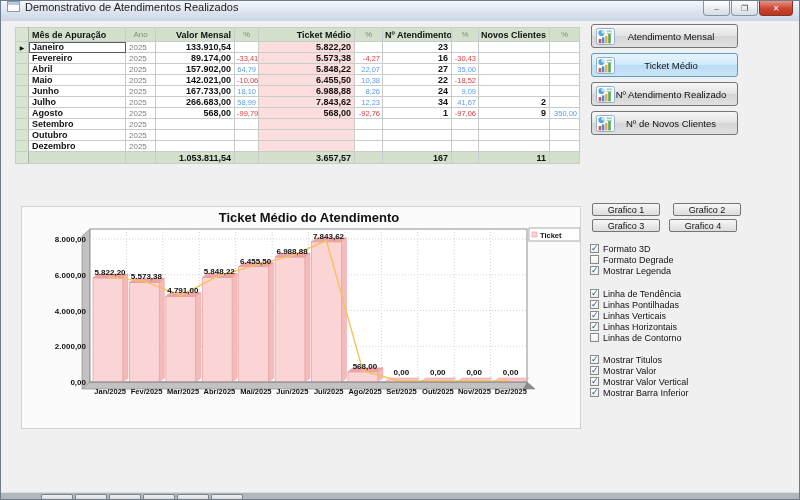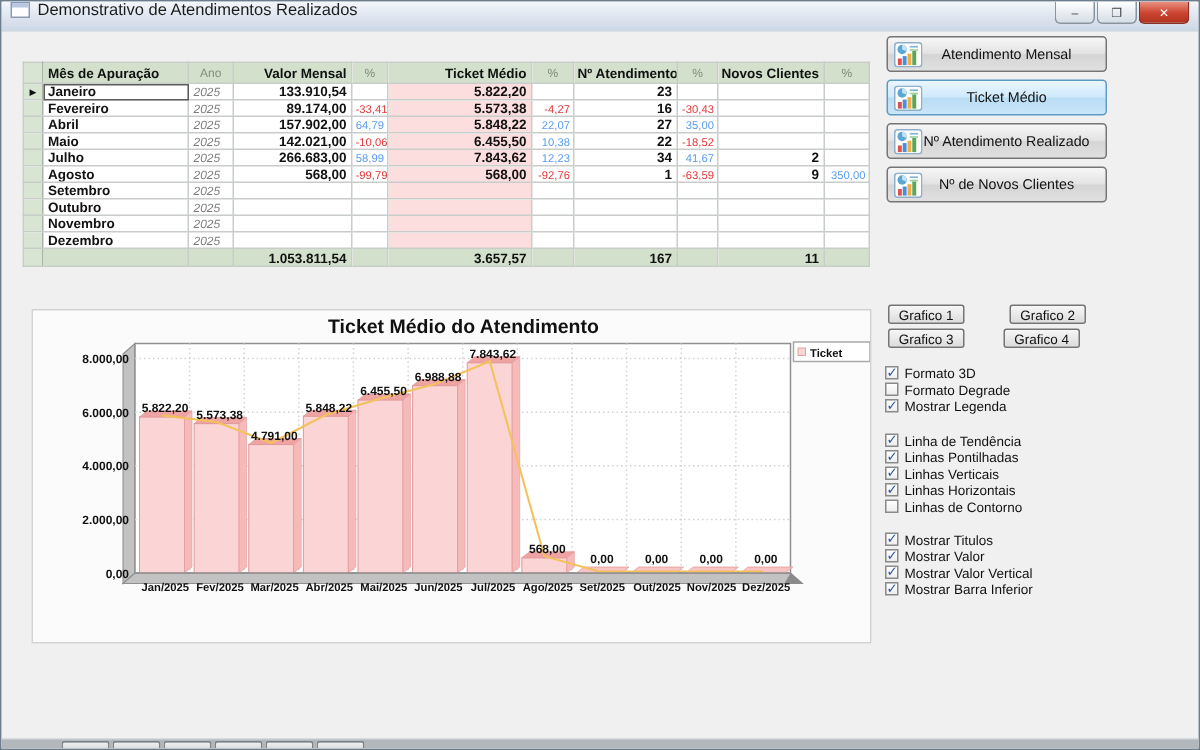--- a/index.html
+++ b/index.html
@@ -12,51 +12,51 @@
   .winicon::before{content:"";display:block;height:3px;background:#b9c8e0;}
   .tbtitle{font-size:11px;color:#1c1c1c;}
   .wincontrols{position:absolute;top:0;right:6px;display:flex;}
   .wbtn{width:27px;height:15px;margin-left:1px;border:1px solid #8a94a1;border-top:none;
         border-radius:0 0 4px 4px;background:linear-gradient(#ffffff,#d6dde6);
         display:flex;align-items:center;justify-content:center;font-size:8px;color:#3c3c3c;box-sizing:border-box;}
   .wbtn.close{width:34px;background:linear-gradient(#ea9384,#cc4430 55%,#b23420);color:#fff;border-color:#8d3125;}
   
   .client{position:absolute;left:0;top:20px;right:0;bottom:0;background:#f0f0f0;}
   
-  table.grid{position:absolute;left:14px;top:20px;width:564px;border-collapse:collapse;table-layout:fixed;
+  table.grid{position:absolute;left:14px;top:6px;width:564px;border-collapse:collapse;table-layout:fixed;
              border:1px solid #9aa39a;background:#fff;padding-left:36px;}
   .grid th,.grid td{border:1px solid #c9cdc9;padding:0 2px;overflow:hidden;white-space:nowrap;box-sizing:border-box;}
   .grid th{height:14px;background:#d2e0cc;font-size:9px;font-weight:bold;color:#111;}
   .grid th.l{text-align:left;padding-left:3px;}
   .grid th.r{text-align:right;padding-right:3px;}
   .grid th.dim{color:#7e8e7e;font-weight:normal;font-size:8px;}
   .grid td{height:11px;font-size:9px;vertical-align:middle;}
   .grid td.sel,.grid th.sel{background:#d9e5d3;border-right:1px solid #aab4aa;}
   .grid td.sel{font-size:6px;color:#111;text-align:center;padding:0;}
   .grid td.mes{font-weight:bold;padding-left:3px;color:#111;}
   .grid td.mes.focus{outline:1px solid #5d5d5d;outline-offset:-1px;}
-  .grid td.ano{color:#7e7e7e;font-size:8px;padding-left:3px;font-style:italic;}
+  .grid td.ano{color:#7e7e7e;font-size:8px;padding-left:3px;}
   .grid td.num{font-weight:bold;text-align:right;padding-right:3px;color:#111;}
   .grid td.tkt{background:#fcdede;}
   .grid td.pct{font-size:7.5px;text-align:right;padding-right:2px;}
   .grid td.pct.neg{color:#e4393c;}
   .grid td.pct.pos{color:#5b9cf0;}
   .grid tfoot td{height:12px;background:#d2e0cc;border-top:1px solid #9aa39a;}
   
   .navbtn{position:absolute;left:590px;width:147px;height:24px;border:1px solid #757575;border-radius:3px;
           background:linear-gradient(#f7f7f7,#e3e3e3 48%,#d5d5d5 52%,#e0e0e0);display:flex;align-items:center;
           font-size:9.5px;color:#111;box-sizing:border-box;padding-left:4px;cursor:default;}
   .navbtn.active{border-color:#5d9ac4;background:linear-gradient(#e9f6fe,#cfeafc 48%,#b9ddf4 52%,#c9e6f8);}
   .navbtn .lbl{flex:1;text-align:center;padding-right:10px;}
   .navbtn svg{flex:0 0 auto;}
   
   .chart-panel{position:absolute;left:20px;top:185px;width:560px;height:223px;background:#fbfbfb;
                border:1px solid #d2d2d2;box-sizing:border-box;}
   
-  .gbtn{position:absolute;width:51px;height:13px;border:1px solid #757575;border-radius:2px;
+  .gbtn{position:absolute;width:68px;height:13px;border:1px solid #757575;border-radius:2px;
         background:linear-gradient(#f7f7f7,#dcdcdc);font-size:9px;color:#111;text-align:center;
         line-height:12px;box-sizing:border-box;}
   
   .opt-group{position:absolute;left:589px;width:200px;}
   .opt{display:flex;align-items:center;height:11px;font-size:9px;color:#111;}
   .cb{width:9px;height:9px;border:1px solid #8a8a8a;background:linear-gradient(#fff,#ededed);margin-right:4px;
       box-sizing:border-box;font-size:9px;line-height:7px;color:#2c5aa0;text-align:center;flex:0 0 auto;}
   
   .bottom-strip{position:absolute;left:0;right:0;bottom:0;height:6px;background:#b2b7bc;border-top:1px solid #d8dbde;}
   .bstub{position:absolute;top:1px;height:5px;width:32px;background:linear-gradient(#eff0f2,#d9dbde);
@@ -160,73 +160,73 @@
             <td class="pct neg">-10,06</td>
             <td class="num tkt">6.455,50</td>
             <td class="pct pos">10,38</td>
             <td class="num">22</td>
             <td class="pct neg">-18,52</td>
             <td class="num"></td>
             <td class="pct"></td>
           </tr>
           <tr>
             <td class="sel"></td>
+            <td class="mes">Junho</td>
+            <td class="ano">2025</td>
+            <td class="num">167.733,00</td>
+            <td class="pct pos">18,10</td>
+            <td class="num tkt">6.988,88</td>
+            <td class="pct pos">8,26</td>
+            <td class="num">24</td>
+            <td class="pct pos">9,09</td>
+            <td class="num"></td>
+            <td class="pct"></td>
+          </tr>
+          <tr>
+            <td class="sel"></td>
             <td class="mes">Julho</td>
             <td class="ano">2025</td>
             <td class="num">266.683,00</td>
             <td class="pct pos">58,99</td>
             <td class="num tkt">7.843,62</td>
             <td class="pct pos">12,23</td>
             <td class="num">34</td>
             <td class="pct pos">41,67</td>
             <td class="num">2</td>
             <td class="pct"></td>
           </tr>
           <tr>
             <td class="sel"></td>
             <td class="mes">Agosto</td>
             <td class="ano">2025</td>
             <td class="num">568,00</td>
             <td class="pct neg">-99,79</td>
             <td class="num tkt">568,00</td>
             <td class="pct neg">-92,76</td>
             <td class="num">1</td>
-            <td class="pct neg">-63,59</td>
+            <td class="pct neg">-97,06</td>
             <td class="num">9</td>
             <td class="pct pos">350,00</td>
           </tr>
           <tr>
             <td class="sel"></td>
             <td class="mes">Setembro</td>
             <td class="ano">2025</td>
             <td class="num"></td>
             <td class="pct"></td>
             <td class="num tkt"></td>
             <td class="pct"></td>
             <td class="num"></td>
             <td class="pct"></td>
             <td class="num"></td>
             <td class="pct"></td>
           </tr>
           <tr>
             <td class="sel"></td>
             <td class="mes">Outubro</td>
-            <td class="ano">2025</td>
-            <td class="num"></td>
-            <td class="pct"></td>
-            <td class="num tkt"></td>
-            <td class="pct"></td>
-            <td class="num"></td>
-            <td class="pct"></td>
-            <td class="num"></td>
-            <td class="pct"></td>
-          </tr>
-          <tr>
-            <td class="sel"></td>
-            <td class="mes">Novembro</td>
             <td class="ano">2025</td>
             <td class="num"></td>
             <td class="pct"></td>
             <td class="num tkt"></td>
             <td class="pct"></td>
             <td class="num"></td>
             <td class="pct"></td>
             <td class="num"></td>
             <td class="pct"></td>
           </tr>

